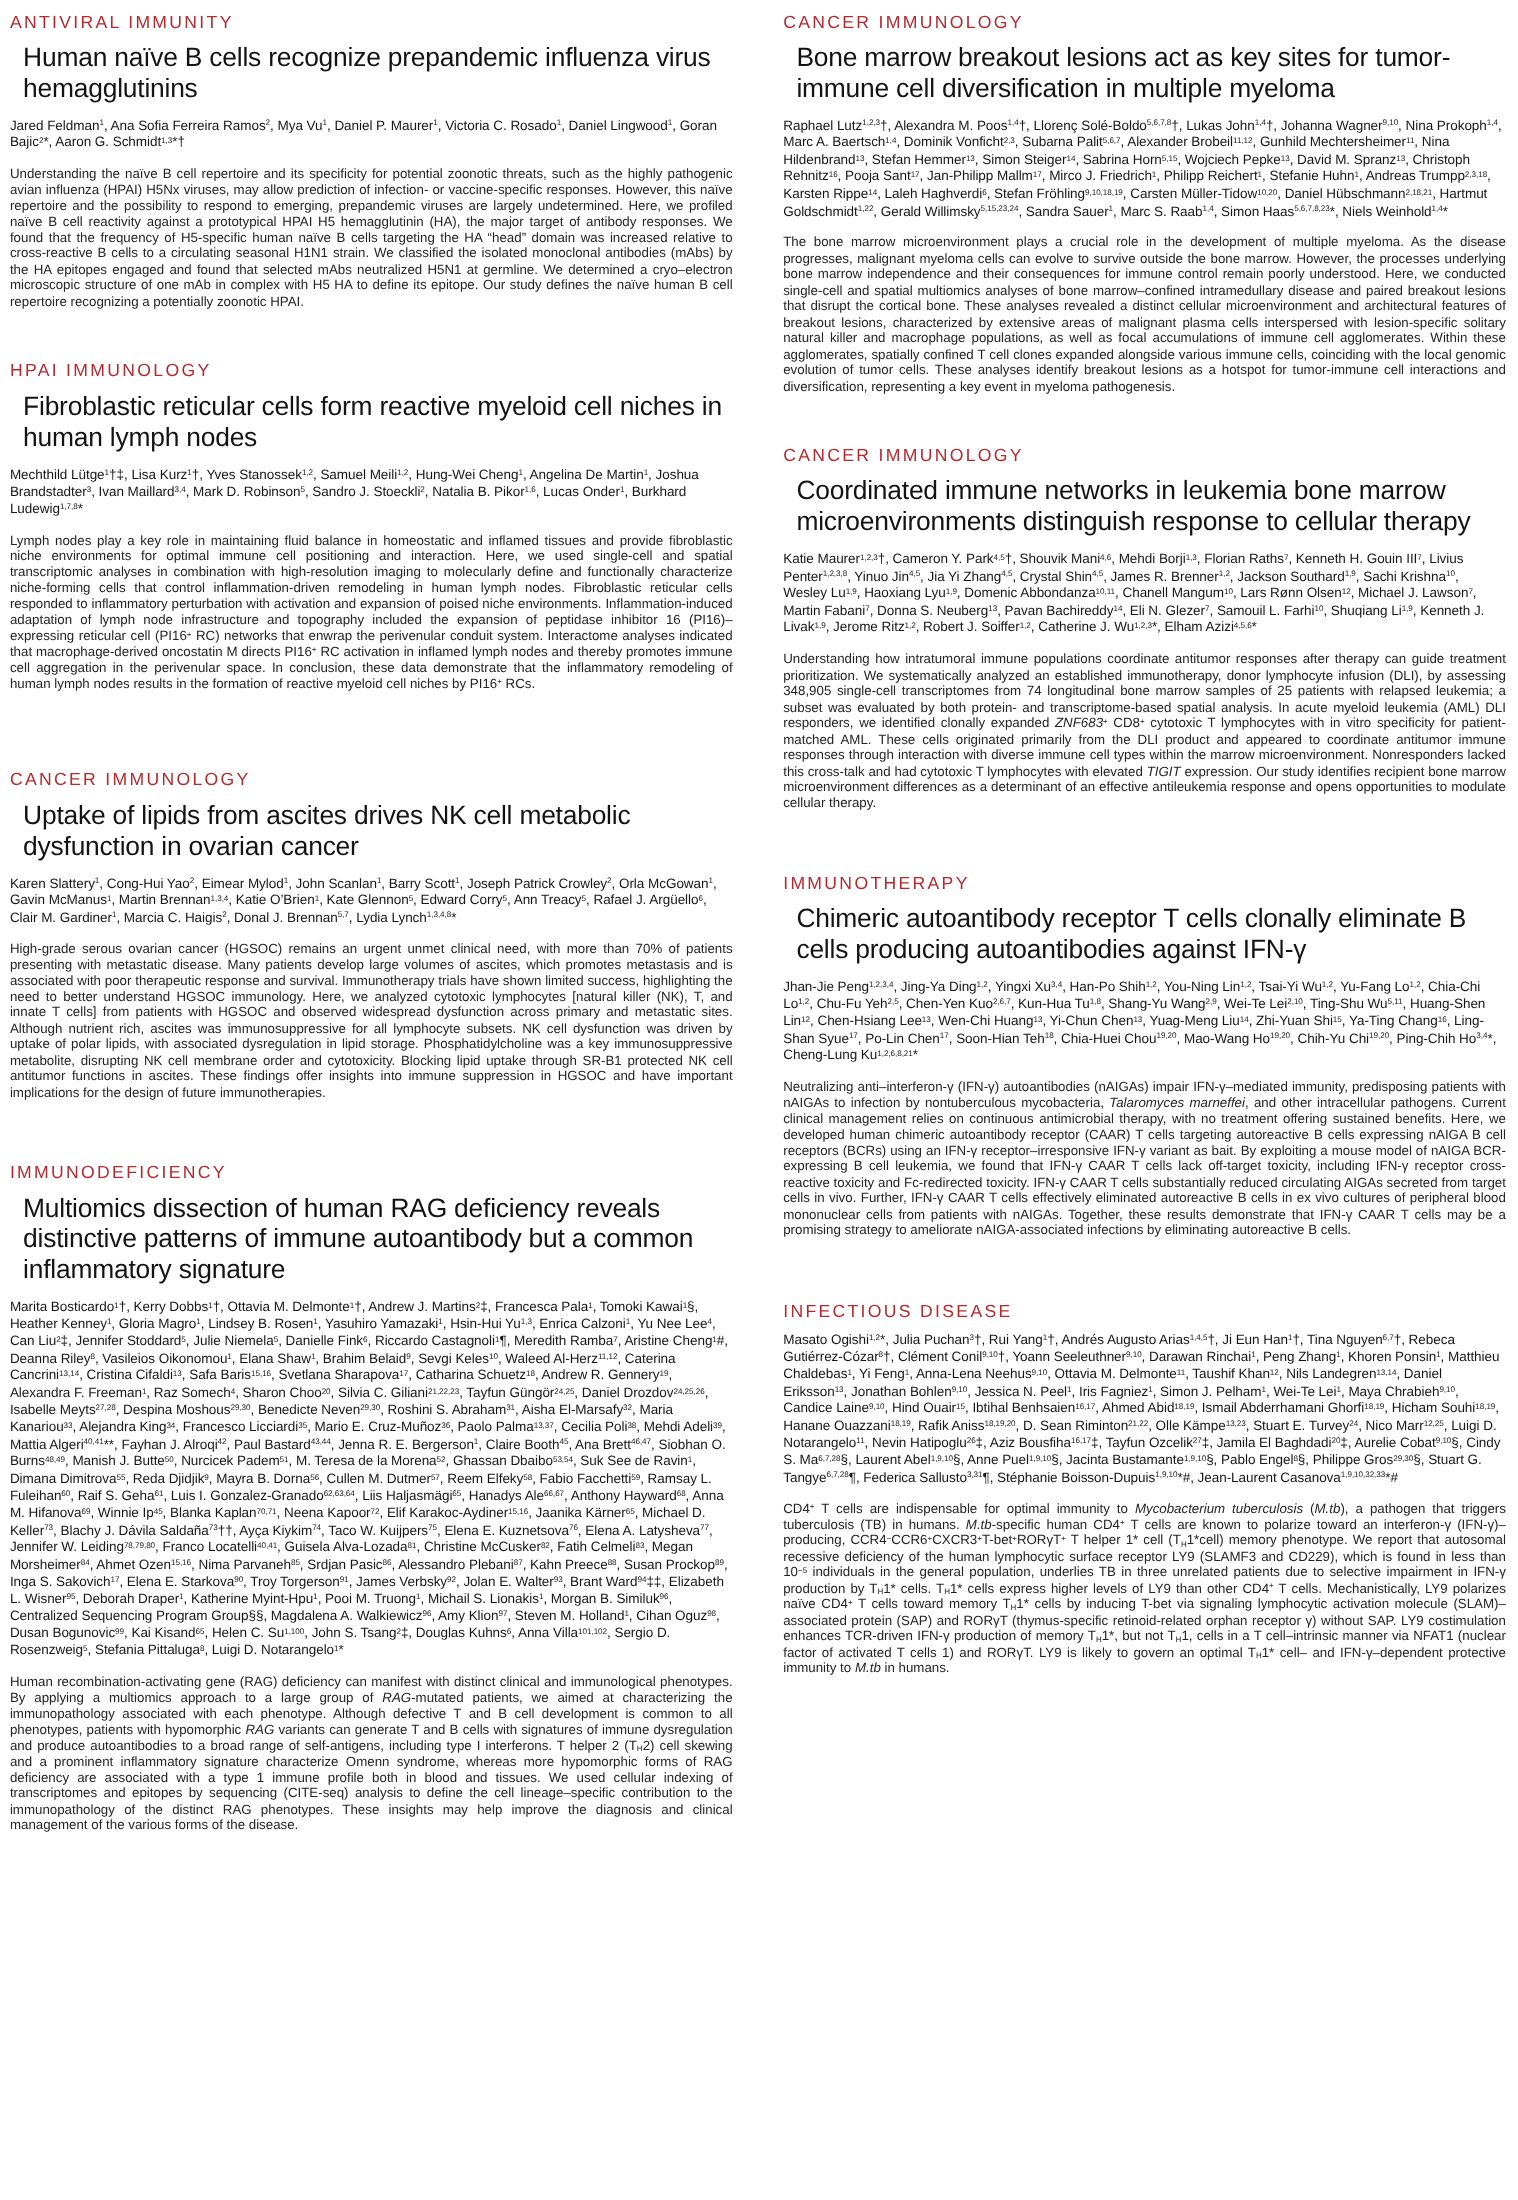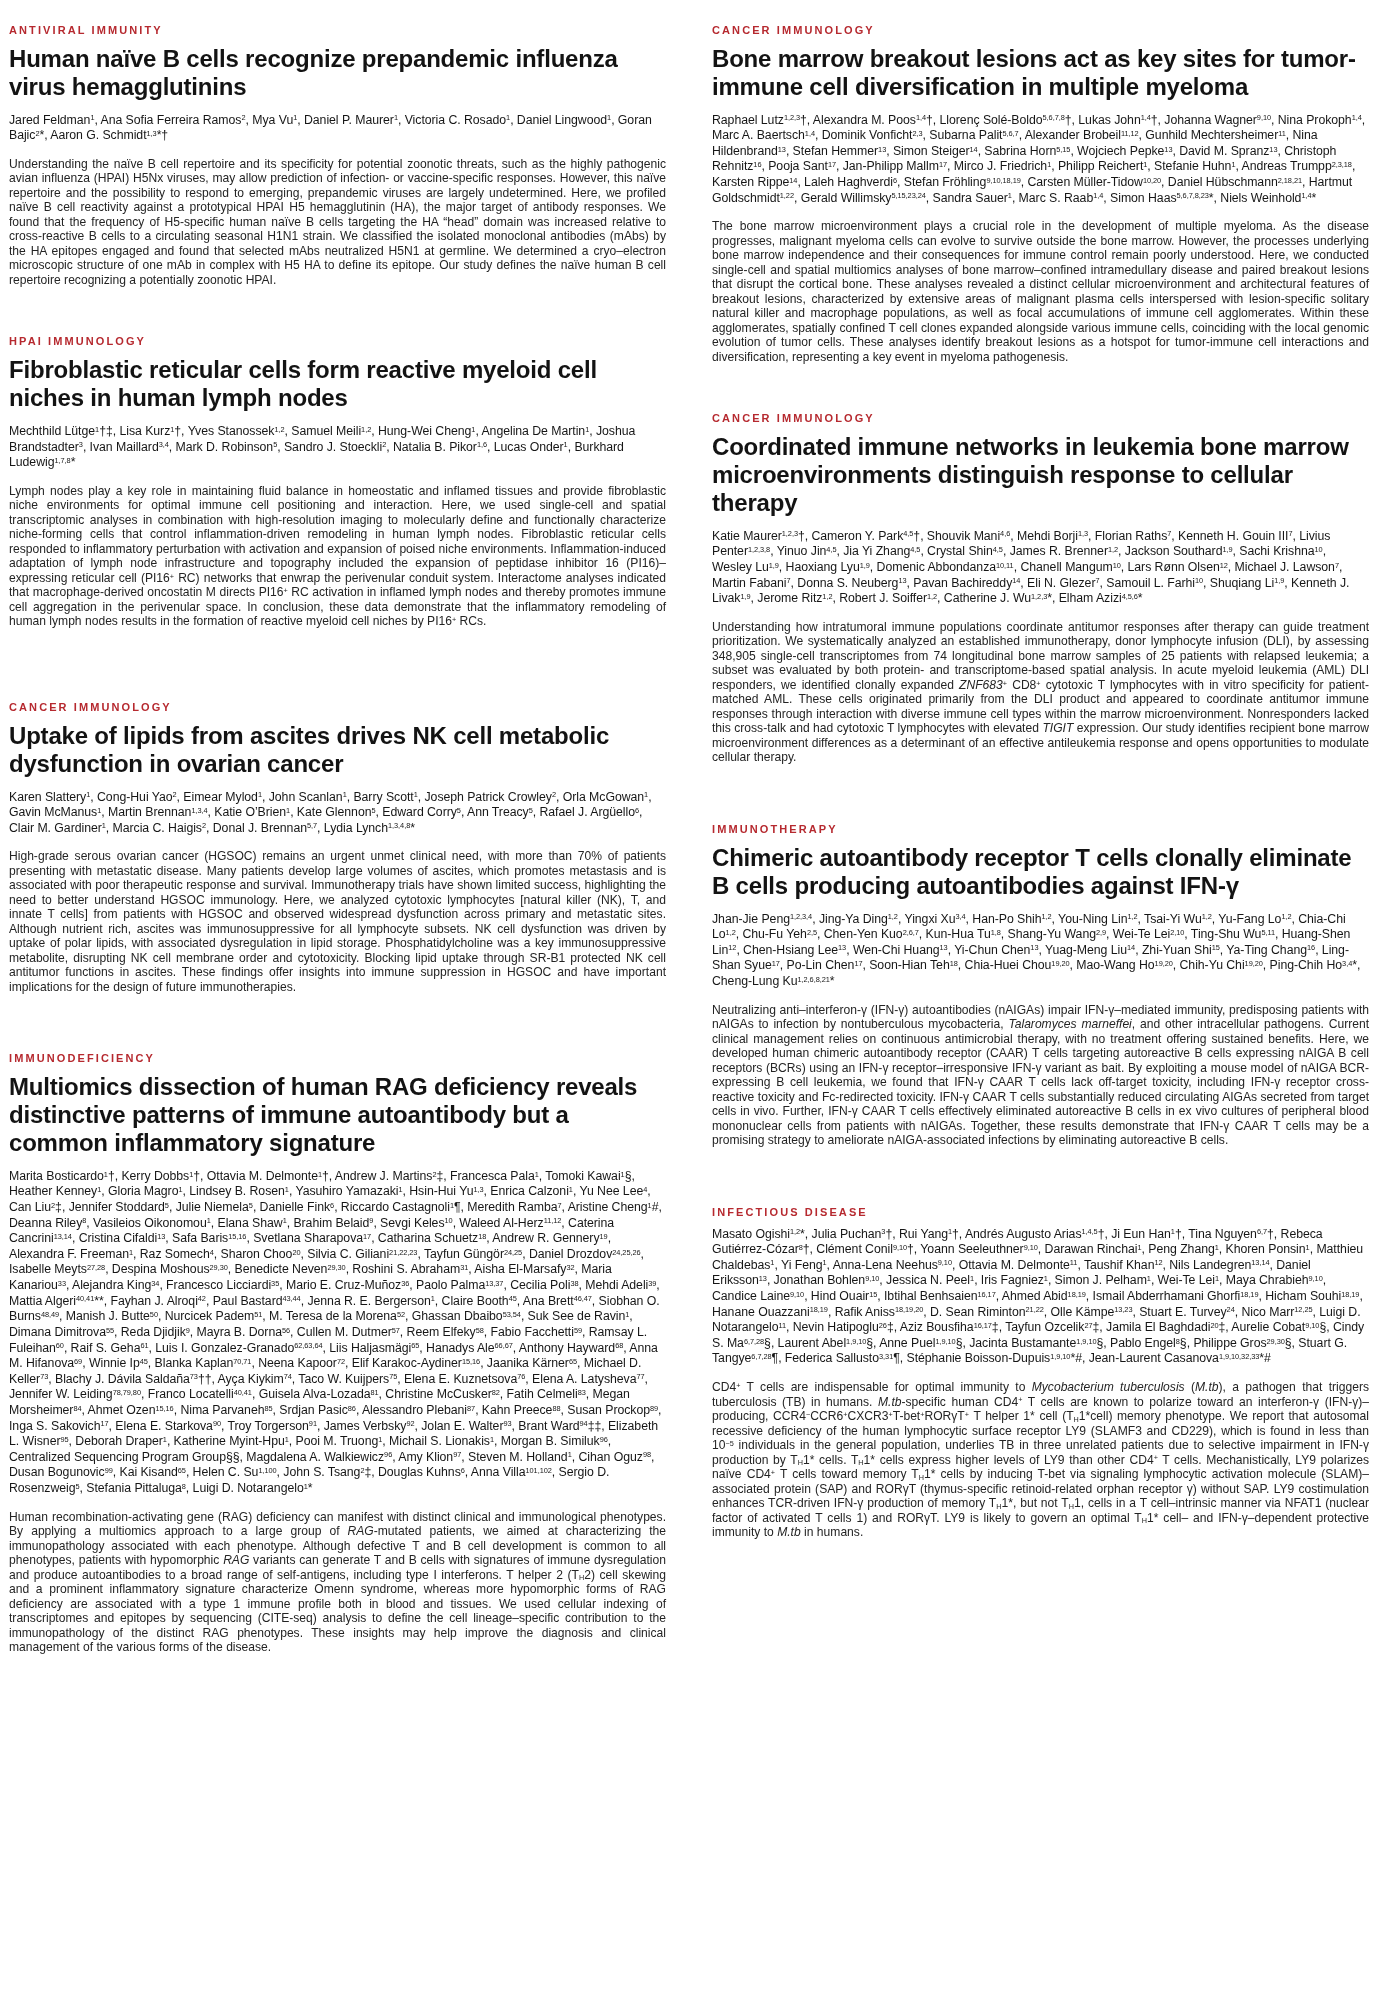--- a/index.html
+++ b/index.html
@@ -15,33 +15,33 @@
     gap: 46px;
     padding: 8px 10px 0 9px;
     box-sizing: border-box;
     width: 1380px;
   }
   .col { width: 657px; flex: 0 0 657px; }
   article { margin: 0 0 48px 0; }
   article.gap-md { margin-bottom: 58px; }
   article.gap-lg { margin-bottom: 72px; }
   .category {
-    font-size: 11px;
-    font-weight: 700;
+    font-size: 16px;
+    font-weight: 400;
     letter-spacing: 2.1px;
     color: #b6292f;
-    margin: 16px 0 9px 0;
+    margin: 4px 0 9px 0;
   }
   .title {
     font-size: 24px;
     line-height: 1.16;
-    font-weight: 700;
+    font-weight: 400;
     color: #131313;
     letter-spacing: -0.2px;
-    margin: 0 0 12px 0;
+    margin: 0 0 12px 12px;
   }
   .authors {
     font-size: 12.3px;
     line-height: 1.27;
     font-weight: 400;
     color: #161616;
     letter-spacing: -0.05px;
     margin: 0 0 13px 0;
   }
   .abstract {

